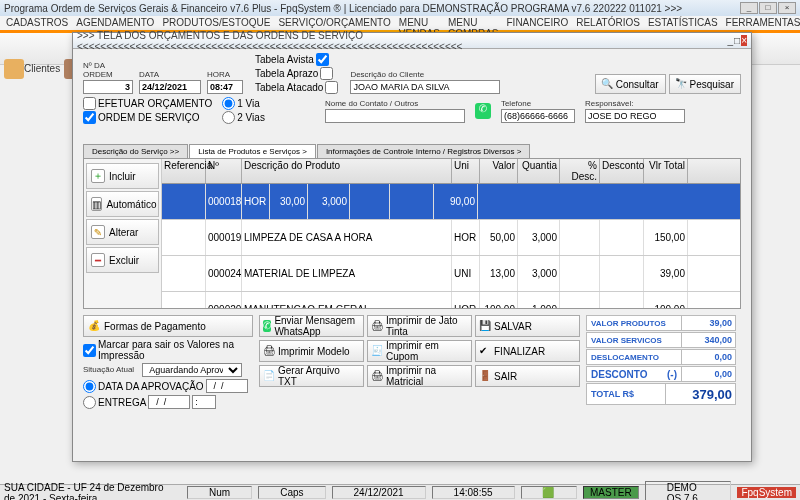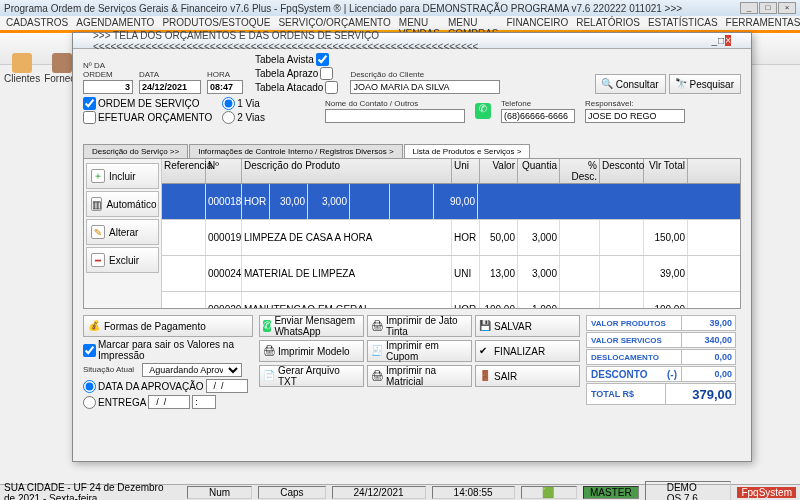--- a/index.html
+++ b/index.html
@@ -2,25 +2,25 @@
 <html><head>
 <meta charset="utf-8">
 <style>
 * { box-sizing: border-box; margin: 0; padding: 0; font-family: Tahoma, Arial, sans-serif; font-size: 10px; }
 body { background: #f0f0f0; width: 800px; height: 500px; overflow: hidden; position: relative; }
 .titlebar { background: linear-gradient(#e8f0f8,#d0e0f0); height: 16px; display: flex; align-items: center; padding: 0 4px; font-size: 9px; color: #333; }
 .titlebar .wbtns { margin-left: auto; display: flex; gap: 1px; }
 .titlebar .wbtn { width: 18px; height: 12px; background: #e0e0e0; border: 1px solid #999; font-size: 8px; text-align: center; line-height: 10px; }
 .menubar { background: #f4f4f4; height: 14px; display: flex; gap: 8px; padding: 1px 6px; font-size: 9px; color: #333; }
 .toolbar { background: linear-gradient(#fafafa,#e8e8e8); height: 32px; display: flex; align-items: center; gap: 4px; padding: 0 4px; border-bottom: 1px solid #ccc; }
-.tbitem { display: flex; flex-direction: column; align-items: center; font-size: 7px; color: #333; cursor: pointer; margin-top: 40px; }
+.tbitem { display: flex; flex-direction: row; align-items: center; font-size: 7px; color: #333; cursor: pointer; margin-top: 40px; }
 .tbicon { width: 20px; height: 20px; border-radius: 3px; }
 .orange-strip { height: 3px; background: linear-gradient(90deg, #ff8800, #ffaa00, #ff8800); }
 .dialog { position: absolute; left: 72px; top: 32px; width: 680px; height: 430px; background: #f0f0f0; border: 1px solid #888; box-shadow: 2px 2px 8px rgba(0,0,0,0.3); }
-.dialog-title { background: linear-gradient(#fff,#e0e8f0); height: 16px; display: flex; align-items: center; padding: 0 20px; font-size: 9px; color: #444; border-bottom: 1px solid #aaa; }
+.dialog-title { background: linear-gradient(#fff,#e0e8f0); height: 16px; display: flex; align-items: center; padding: 0 4px; font-size: 9px; color: #444; border-bottom: 1px solid #aaa; }
 .dialog-title .wbtns { margin-left: auto; display: flex; gap: 1px; }
 .dialog-title .wbtn.close { background: #d04030; color: #fff; }
 .dbody { padding: 4px 10px; }
 .row1 { display: flex; gap: 6px; align-items: flex-end; }
 .fld { display: flex; flex-direction: column; }
 .lbl { font-size: 8px; color: #333; margin-bottom: 1px; }
 .inp { border: 1px solid #888; background: #fff; height: 14px; padding: 0 2px; font-size: 9px; }
 .chk { display: flex; align-items: center; gap: 2px; font-size: 8px; }
 .tabstrip { display: flex; margin-top: 20px; border-bottom: 1px solid #999; }
 .tab { padding: 2px 8px; font-size: 8px; background: #e0e0e0; border: 1px solid #999; border-bottom: none; margin-right: 1px; cursor: pointer; }
@@ -141,26 +141,26 @@
         <div class="rbtn">
             <span class="icon">🔭</span>
             <span>Pesquisar</span>
           </div>
       </div>
     </div>
 
     <div style="display:flex;gap:10px;margin-top:3px;align-items:center">
       <div style="display:flex;flex-direction:column;gap:1px">
         <label class="chk">
+            <input type="checkbox" style=""> 
+            <span>EFETUAR ORÇAMENTO</span>
+          </label>
+        <label class="chk">
             <input type="checkbox" checked="" style=""> 
             <span>ORDEM DE SERVIÇO</span>
-          </label>
-        <label class="chk">
-            <input type="checkbox" style=""> 
-            <span>EFETUAR ORÇAMENTO</span>
           </label>
       </div>
       <div style="display:flex;flex-direction:column;gap:1px">
         <label class="radio">
             <input type="radio" checked="" style=""> 
             <span>1 Via</span>
           </label>
         <label class="radio">
             <input type="radio" style=""> 
             <span>2 Vias</span>
@@ -176,22 +176,22 @@
         <input class="inp" value="(68)66666-6666" style="">
       </div>
       <div class="fld" style="width:100px">
         <span class="lbl">Responsável:</span>
         <input class="inp" value="JOSE DO REGO" style="">
       </div>
     </div>
 
     <div class="tabstrip">
       <div class="tab">Descrição do Serviço &gt;&gt;</div>
+      <div class="tab active">Lista de Produtos e Serviços &gt;</div>
       <div class="tab">Informações de Controle Interno / Registros Diversos &gt;</div>
-      <div class="tab active">Lista de Produtos e Serviços &gt;</div>
     </div>
 
     <div class="prodarea">
       <div class="sidebar">
         <div class="sbtn">
             <span class="dot">
               <span style="color:#1a9a1a">＋</span>
             </span>
             <span>Incluir</span>
           </div>

